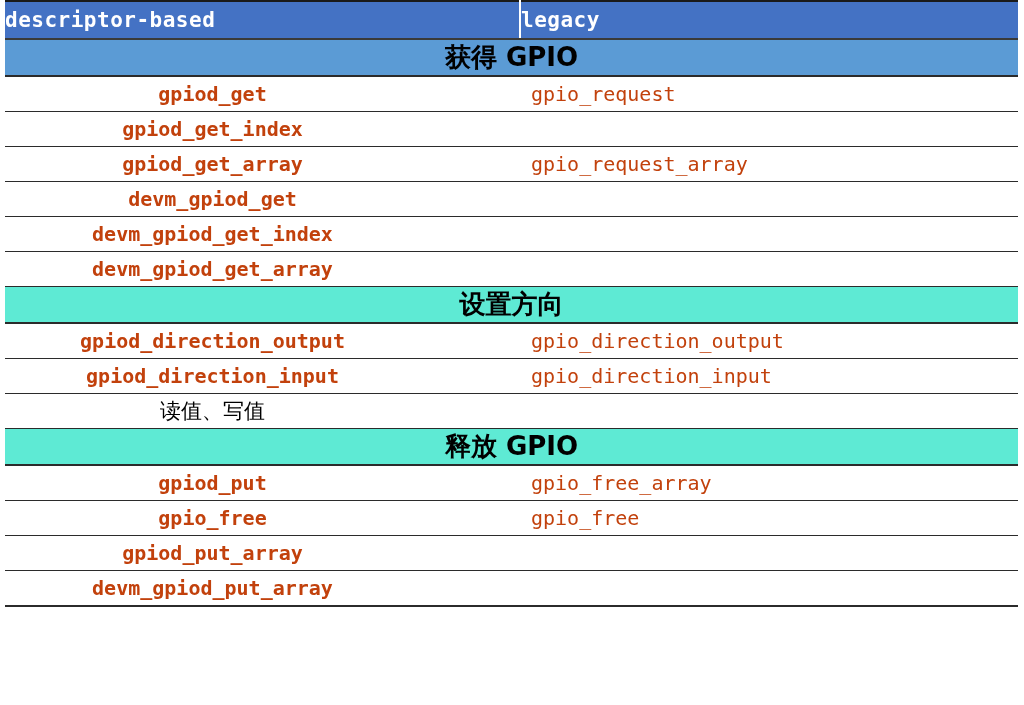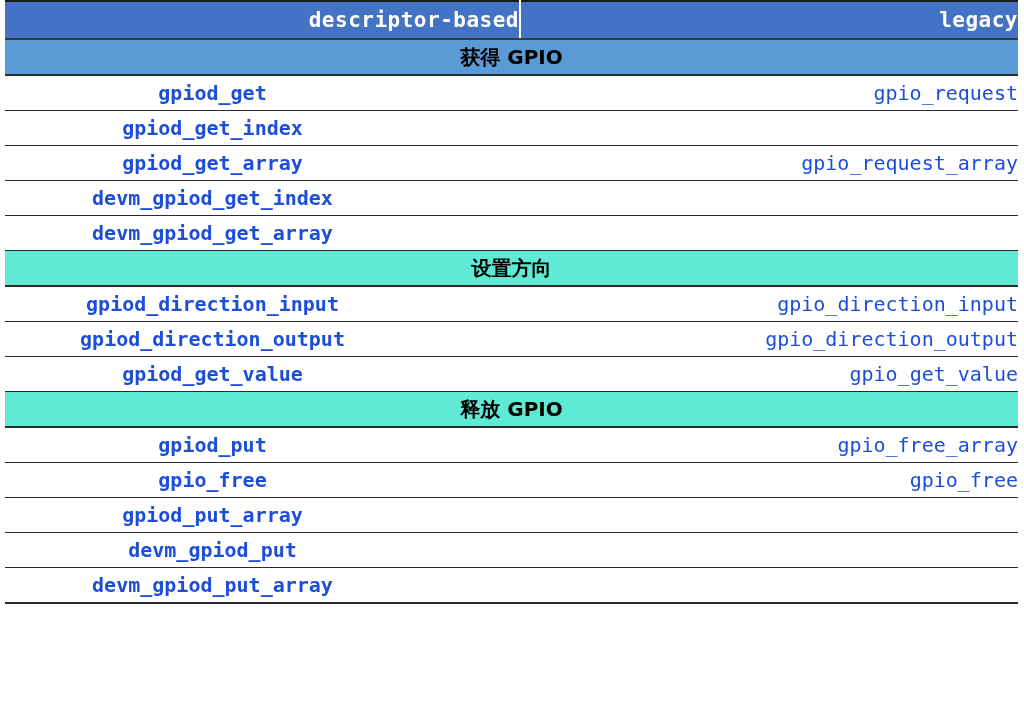--- a/index.html
+++ b/index.html
@@ -32,21 +32,21 @@
   table.gpio-table col.c-left  { width: 515px; }
   table.gpio-table col.c-right { width: 498px; }
 
   
   tr.head-row > th {
     background: #4472c4;
     color: #ffffff;
     font-weight: bold;
     font-size: 21px;
     letter-spacing: 0.5px;
-    text-align: right;
+    text-align: left;
     height: 36px;
     padding: 0;
     border-top: 2px solid #1a1a1a;
     border-bottom: 2px solid #3a3a3a;
     vertical-align: middle;
   }
   tr.head-row > th.col-left {
     border-right: 2px solid #ffffff;
   }
 
@@ -54,21 +54,21 @@
   tr.section-row.tone-medium > td {
     background: #5b9bd5;
   }
   
   tr.section-row.tone-cyan > td {
     background: #5eead4;
   }
   tr.section-row > td {
     color: #000000;
     font-weight: bold;
-    font-size: 20px;
+    font-size: 26px;
     text-align: center;
     height: 34px;
     padding: 0;
     border-top: 1px solid #2b2b2b;
     border-bottom: 2px solid #2b2b2b;
     vertical-align: middle;
     font-family: "DejaVu Sans", "Liberation Sans", sans-serif;
   }
 
   
@@ -91,35 +91,35 @@
   }
 
   
   tr.data-row > td {
     background: #ffffff;
     height: 34px;
     padding: 0;
     border-bottom: 1px solid #2b2b2b;
     vertical-align: middle;
     font-size: 20px;
-    color: #1d4ed8;
+    color: #c2410c;
   }
   tr.data-row > td.cell-left {
     font-weight: bold;
     text-align: left;
   }
   tr.data-row > td.cell-left .lcell {
     display: block;
     width: 415px;
     text-align: center;
     white-space: nowrap;
   }
   tr.data-row > td.cell-right {
     font-weight: normal;
-    text-align: right;
+    text-align: left;
     padding-left: 11px;
     white-space: nowrap;
   }
   tr.data-row.last-row > td {
     border-bottom: 2px solid #2b2b2b;
   }
 </style>
 </head>
 <body>
 
@@ -152,75 +152,74 @@
           <td class="cell-right"></td>
         </tr>
         <tr class="data-row">
           <td class="cell-left">
             <span class="lcell">gpiod_get_array</span>
           </td>
           <td class="cell-right">gpio_request_array</td>
         </tr>
         <tr class="data-row">
           <td class="cell-left">
+            <span class="lcell">devm_gpiod_get</span>
+          </td>
+          <td class="cell-right"></td>
+        </tr>
+        <tr class="data-row">
+          <td class="cell-left">
             <span class="lcell">devm_gpiod_get_index</span>
           </td>
           <td class="cell-right"></td>
         </tr>
         <tr class="data-row">
           <td class="cell-left">
             <span class="lcell">devm_gpiod_get_array</span>
           </td>
           <td class="cell-right"></td>
         </tr>
         <tr class="section-row tone-cyan">
           <td colspan="2">设置方向</td>
         </tr>
         <tr class="data-row">
           <td class="cell-left">
+            <span class="lcell">gpiod_direction_output</span>
+          </td>
+          <td class="cell-right">gpio_direction_output</td>
+        </tr>
+        <tr class="data-row">
+          <td class="cell-left">
             <span class="lcell">gpiod_direction_input</span>
           </td>
           <td class="cell-right">gpio_direction_input</td>
         </tr>
-        <tr class="data-row">
-          <td class="cell-left">
-            <span class="lcell">gpiod_direction_output</span>
-          </td>
-          <td class="cell-right">gpio_direction_output</td>
-        </tr>
-        <tr class="data-row">
-          <td class="cell-left">
-            <span class="lcell">gpiod_get_value</span>
-          </td>
-          <td class="cell-right">gpio_get_value</td>
+        <tr class="section-plain">
+          <td colspan="2">
+            <span class="plain-inner">读值、写值</span>
+          </td>
         </tr>
         <tr class="section-row tone-cyan">
           <td colspan="2">释放 GPIO</td>
         </tr>
         <tr class="data-row">
           <td class="cell-left">
             <span class="lcell">gpiod_put</span>
           </td>
           <td class="cell-right">gpio_free_array</td>
         </tr>
         <tr class="data-row">
           <td class="cell-left">
             <span class="lcell">gpio_free</span>
           </td>
           <td class="cell-right">gpio_free</td>
         </tr>
         <tr class="data-row">
           <td class="cell-left">
             <span class="lcell">gpiod_put_array</span>
-          </td>
-          <td class="cell-right"></td>
-        </tr>
-        <tr class="data-row">
-          <td class="cell-left">
-            <span class="lcell">devm_gpiod_put</span>
           </td>
           <td class="cell-right"></td>
         </tr>
         <tr class="data-row last-row">
           <td class="cell-left">
             <span class="lcell">devm_gpiod_put_array</span>
           </td>
           <td class="cell-right"></td>
         </tr>
       </tbody>

